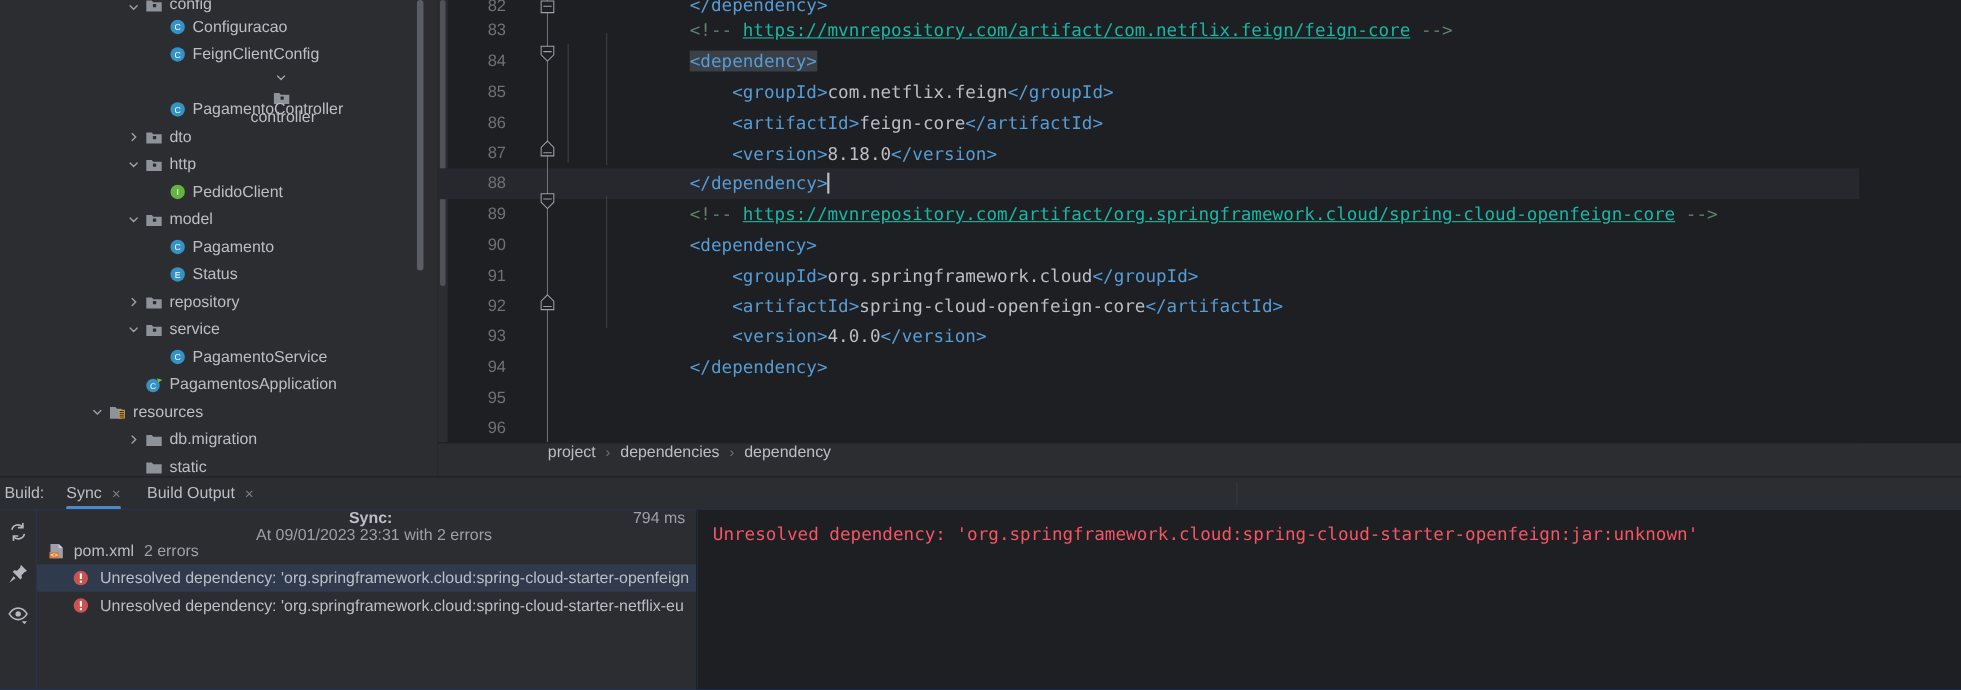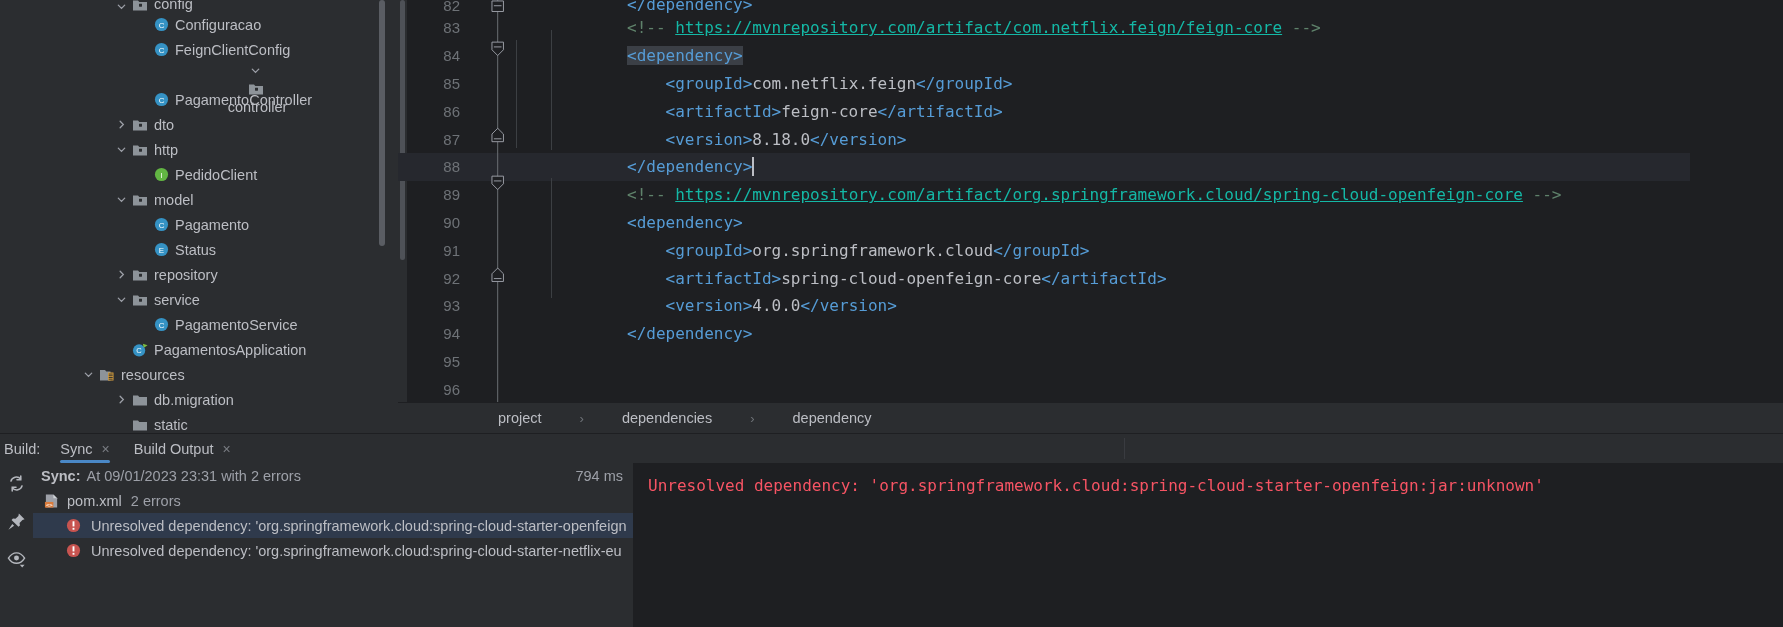--- a/index.html
+++ b/index.html
@@ -108,26 +108,25 @@
 
   .editor-right-strip {
     position: absolute; top: 0; right: 0; width: 93px; height: 100%;
     background: #1e1f22;
     border-left: none;
   }
 
   .breadcrumb {
     height: 31px;
     background: #2b2d30;
-    display: flex; align-items: center;
+    display: flex; 
     padding-left: 100px;
     font-size: 14.5px;
     color: #bcbec4;
     border-top: 1px solid #1e1f22;
-    gap: 29px;
   }
   .bc-sep { color: #6e7277; padding: 0 9px; font-size: 13px; }
 
   .editor-left-rail {
     position:absolute; left: 0; top: 0; width: 9px; height: 402px;
     background: #2b2d30;
   }
   .editor-left-rail .thumb {
     position:absolute; left: 2px; top: 0; width: 5px; height: 260px;
     background: #4e5157; border-radius: 3px;
@@ -181,21 +180,21 @@
     width: 601px; flex: 0 0 601px;
     background: #2b2d30;
     border-right: 1px solid #1e1f22;
     position: relative;
     overflow: hidden;
   }
   .bl-row {
     height: 25px; display: flex; align-items: center;
     font-size: 14.5px; color: #bcbec4; white-space: nowrap;
   }
-  .bl-row.sync { padding-left: 8px; }
+  .bl-row.sync { padding-left: 8px; flex-direction: column; }
   .bl-row.file { padding-left: 8px; }
   .bl-row.err  { padding-left: 30px; }
   .bl-row.selected { background: #2f3a4c; }
   .sync-label { font-weight: bold; color: #bcbec4; }
   .sync-rest { color: #9da0a8; padding-left: 6px; }
   .ms { position: absolute; right: 10px; color: #9da0a8; font-size: 14.5px; }
   .file-name { padding-left: 6px; color: #bcbec4; }
   .file-extra { padding-left: 9px; color: #9da0a8; }
   .err-text { padding-left: 8px; color: #bcbec4; }
 

